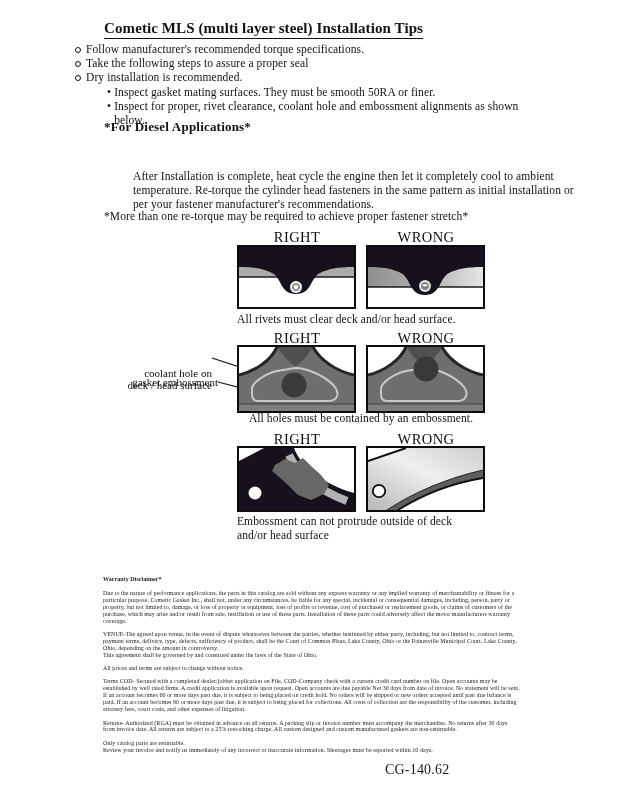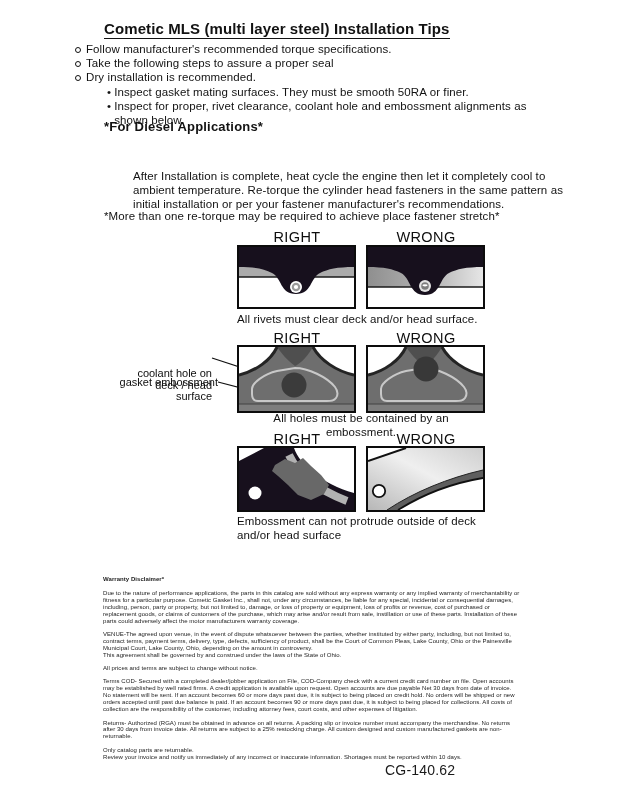--- a/index.html
+++ b/index.html
@@ -1,18 +1,18 @@
 <!DOCTYPE html>
 <html><head>
 <meta charset="utf-8">
 <style>
   html,body{margin:0;padding:0;background:#fff;}
   .page{
     position:relative;width:596px;height:800px;background:#ffffff;overflow:hidden;
-    font-family:Liberation Sans, sans-serif;color:#121212;
+    font-family:Liberation Serif, serif;color:#121212;
   }
   .abs{position:absolute;}
   .title{
     left:104px;top:20px;font-size:15px;font-weight:bold;
     border-bottom:1.6px solid #121212;padding-bottom:1px;letter-spacing:.1px;
   }
   .body-txt{font-size:11.5px;line-height:14.2px;letter-spacing:.1px;}
   .bullet-row{display:flex;align-items:flex-start;}
   .o-marker{
     width:4px;height:4px;border:1.2px solid #121212;border-radius:50%;
@@ -56,21 +56,21 @@
       <span>Inspect gasket mating surfaces.  They must be smooth 50RA or finer.</span>
     </div>
     <div class="bullet-row" style="margin-left:32px;">
       <span class="dot-marker">•</span>
       <span>Inspect for proper, rivet clearance, coolant hole and embossment alignments as shown below.</span>
     </div>
   </div>
 
   <div class="abs heading2" style="left:104px;top:119px;">*For Diesel Applications*</div>
   <div class="abs body-txt para" style="left:104px;top:169px;margin-left:29px;">After Installation is complete, heat cycle the engine then let it completely cool to ambient temperature. Re-torque the cylinder head fasteners in the same pattern as initial installation or per your fastener manufacturer's recommendations.</div>
-  <div class="abs body-txt" style="left:104px;top:209px;width:460px;">*More than one re-torque may be required to achieve place fastener stretch*</div>
+  <div class="abs body-txt" style="left:104px;top:209px;width:460px;">*More than one re-torque may be required to achieve proper fastener stretch*</div>
 
   <div class="abs fig-label" style="left:237px;top:229px;">RIGHT</div>
   <div class="abs fig-label" style="left:366px;top:229px;">WRONG</div>
 
   <svg class="abs panel" style="left:237px;top:245px;" width="115" height="60" viewBox="0 0 115 60">
     <rect x="0" y="0" width="115" height="60" fill="#ffffff"></rect>
     <rect x="0" y="20" width="115" height="10" fill="#ababab"></rect>
     <line x1="0" y1="30" x2="115" y2="30" stroke="#1a1a1a" stroke-width="1.4"></line>
     <path d="M0,0 H115 V20 C98,20 89,22 81,26 C71,31 73,47 57,47 C41,47 43,31 33,26 C25,22 16,20 0,20 Z" fill="#17101d"></path>
     <circle cx="57" cy="40" r="6" fill="#ffffff"></circle>

